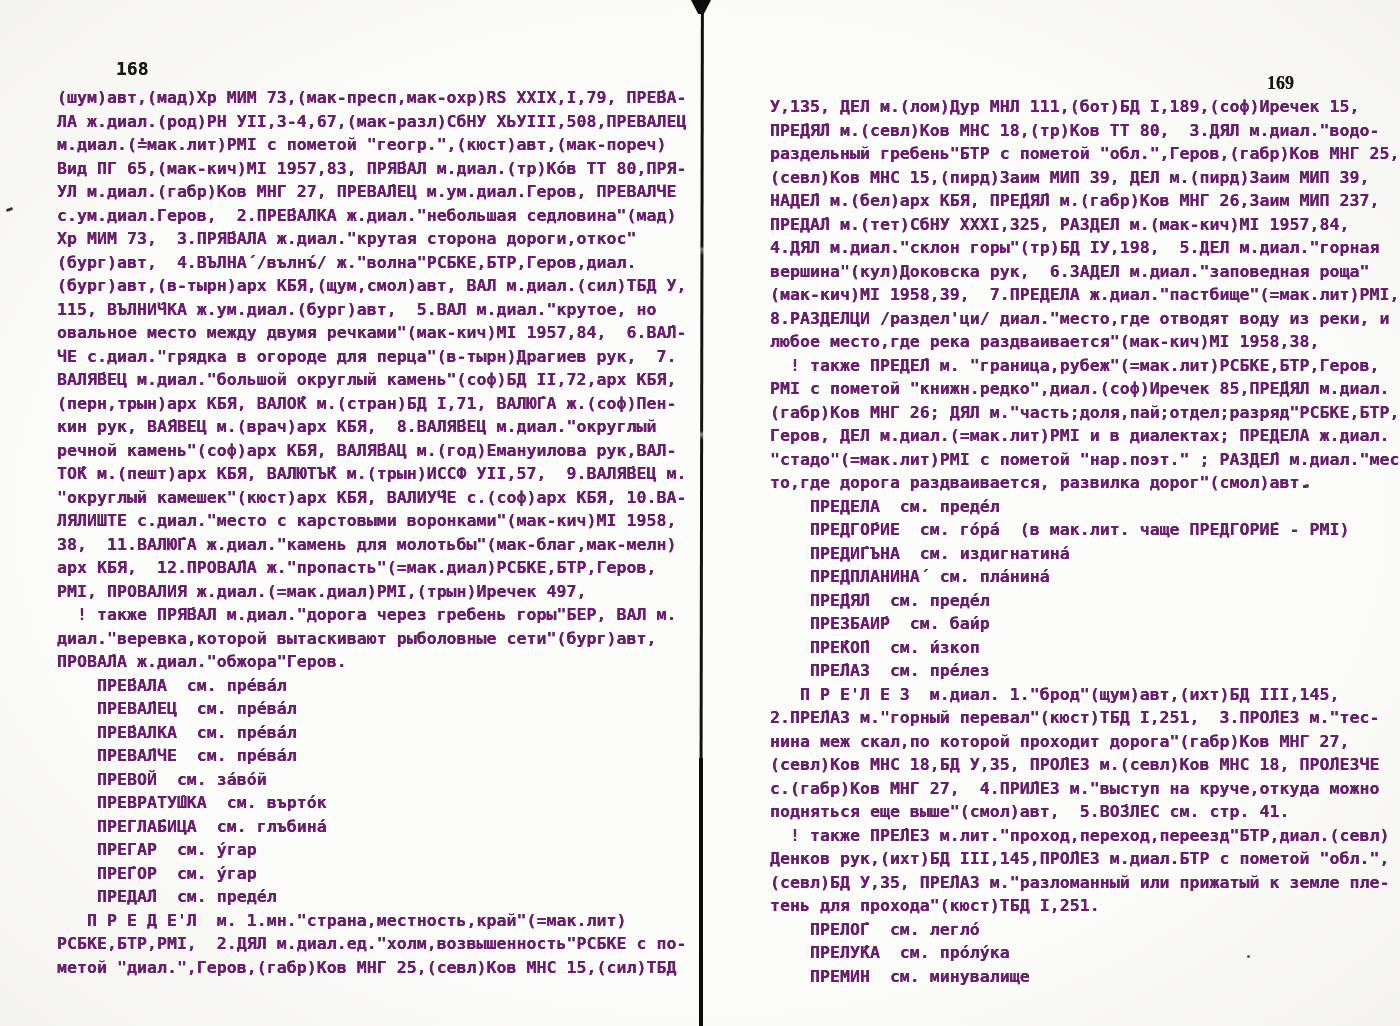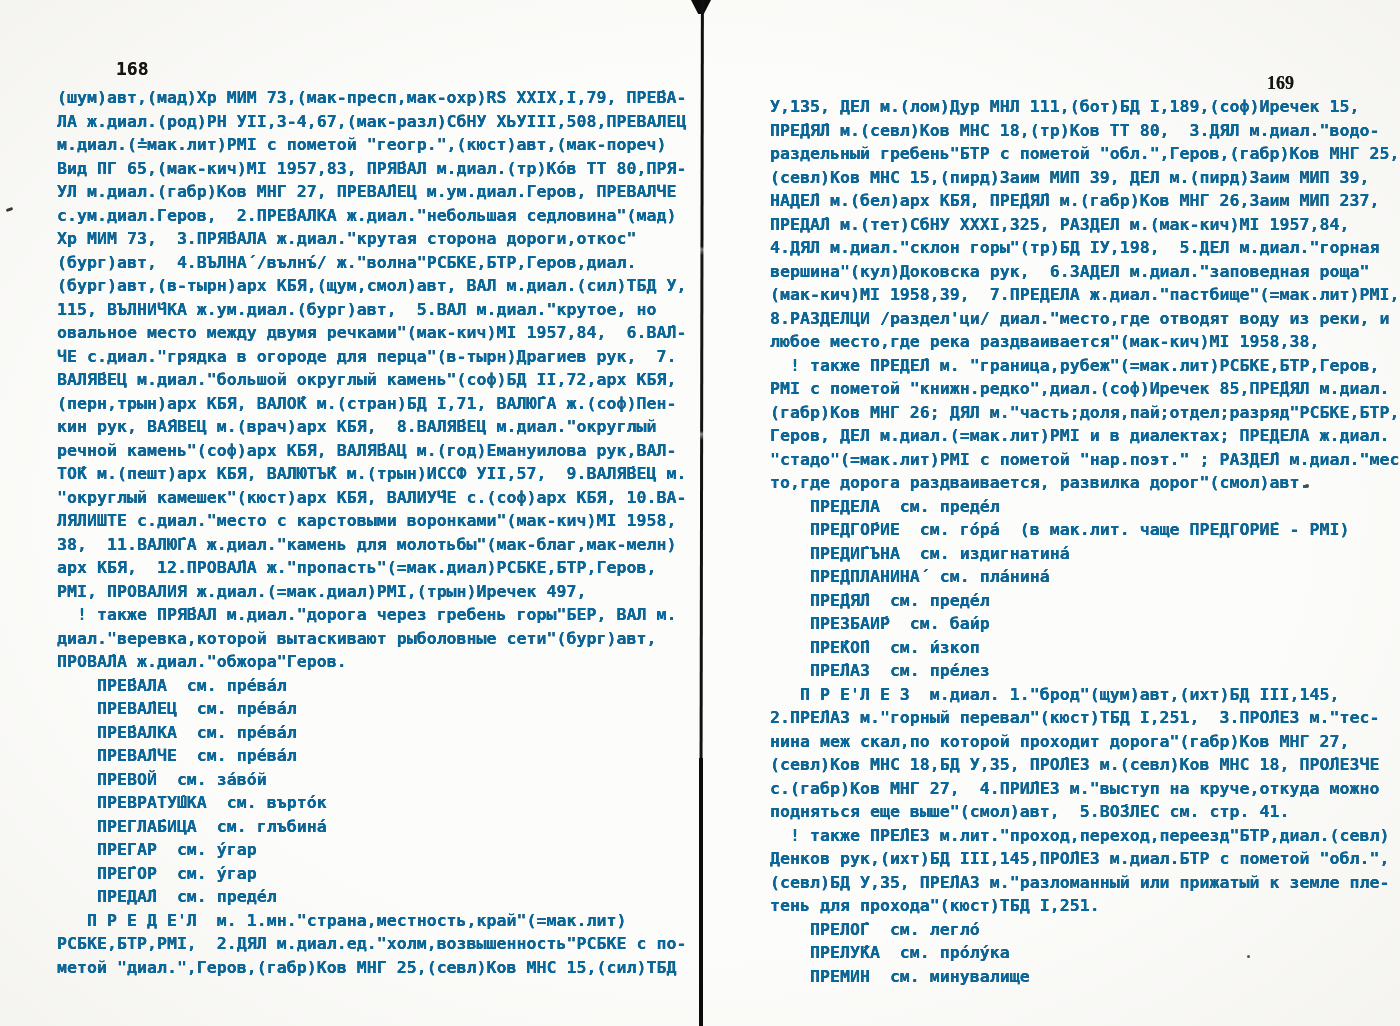--- a/index.html
+++ b/index.html
@@ -23,21 +23,21 @@
     position: absolute;
     font: bold 18px/22px "DejaVu Sans Mono", monospace;
     color: #171513;
     text-shadow: 0 0 0.5px rgba(20,18,16,0.8);
   }
   #pn-left  { left: 116px; top: 58px; }
   #pn-right { left: 1267px; top: 72px; font-family: Liberation Serif, serif; }
   .page-text {
     position: absolute;
     font: bold 16.6px/23.5px "DejaVu Sans Mono", monospace;
-    color: #0369a1;
+    color: #701a75;
     white-space: pre;
     text-shadow: 0 0 0.5px rgba(20,18,16,0.85);
   }
   #text-left  { left: 57px;  top: 86px; }
   #text-right { left: 770px; top: 95px; }
   .tline { height: 23.5px; }
   .gutter-line {
     position: absolute;
     left: 700px; top: 0;
     width: 3px; height: 1026px;

